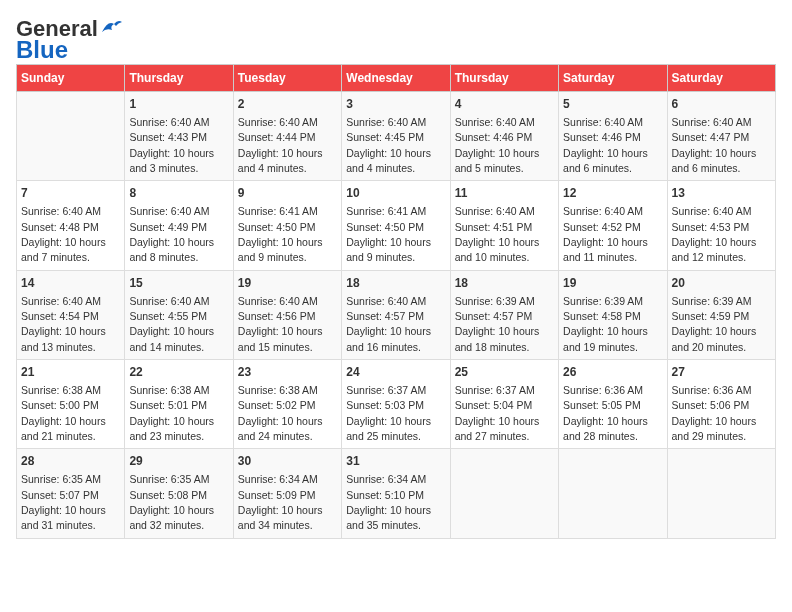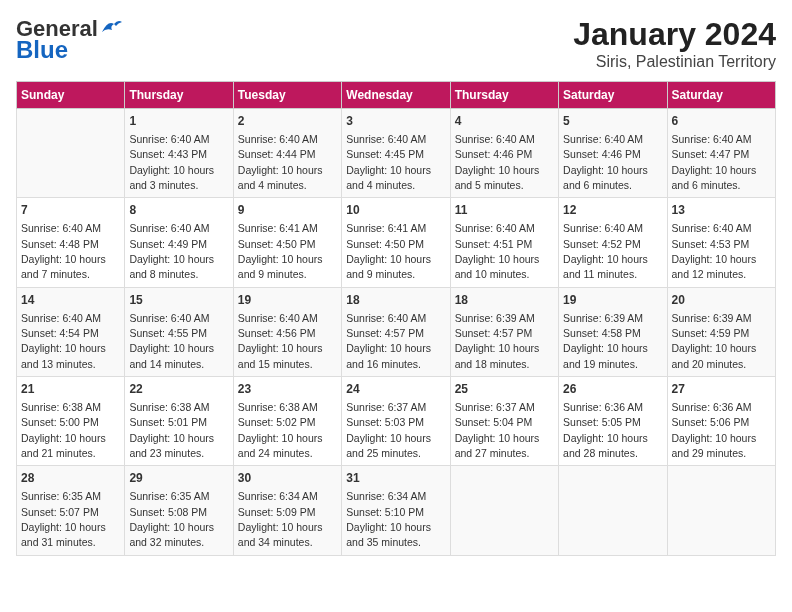--- a/index.html
+++ b/index.html
@@ -7,21 +7,20 @@
       font-family: Arial, sans-serif;
       background: #fff;
       width: 792px;
       min-height: 612px;
       padding: 16px;
     }
     .header {
       display: flex;
       justify-content: space-between;
       align-items: flex-start;
-      margin-bottom: 10px;
     }
     .logo {
       display: flex;
       flex-direction: column;
       align-items: flex-start;
     }
     .logo-row {
       display: flex;
       align-items: center;
     }
@@ -37,21 +36,21 @@
       font-size: 16px;
       font-weight: normal;
       color: #444;
     }
     table {
       width: 100%;
       border-collapse: collapse;
       font-size: 11px;
     }
     thead tr {
-      background-color: #be185d;
+      background-color: #ef4444;
       color: #fff;
     }
     thead th {
       padding: 6px 4px;
       text-align: left;
       font-size: 12px;
       font-weight: bold;
       border: 1px solid #ccc;
     }
     tbody tr {
@@ -88,24 +87,20 @@
   <div class="logo">
     <div class="logo-row">
       <span style="font-size:22px; font-weight:bold; color:#333;">General</span>
       <svg width="22" height="18" viewBox="0 0 22 18" style="margin-left:2px; margin-top:-4px;">
         <path d="M2 14 Q8 2 14 6 Q10 8 12 12 Q6 10 2 14Z" fill="#1565c0"></path>
         <path d="M14 6 Q18 1 22 4 Q18 5 16 8Z" fill="#1565c0"></path>
       </svg>
     </div>
     <span style="font-size:24px; font-weight:bold; color:#1565c0; display:block; margin-top:-6px;">Blue</span>
   </div>
-  <div class="title-area">
-    <h1>January 2024</h1>
-    <h2>Siris, Palestinian Territory</h2>
-  </div>
 </div>
 
 <table>
   <thead>
     <tr>
     <th>Sunday</th>
         <th>Thursday</th>
         <th>Tuesday</th>
         <th>Wednesday</th>
         <th>Thursday</th>

